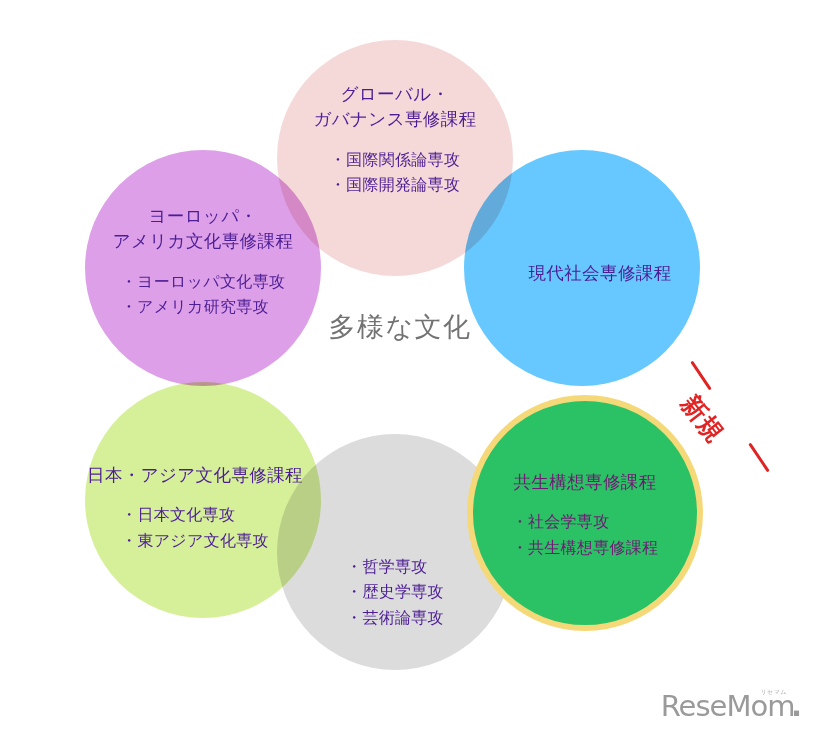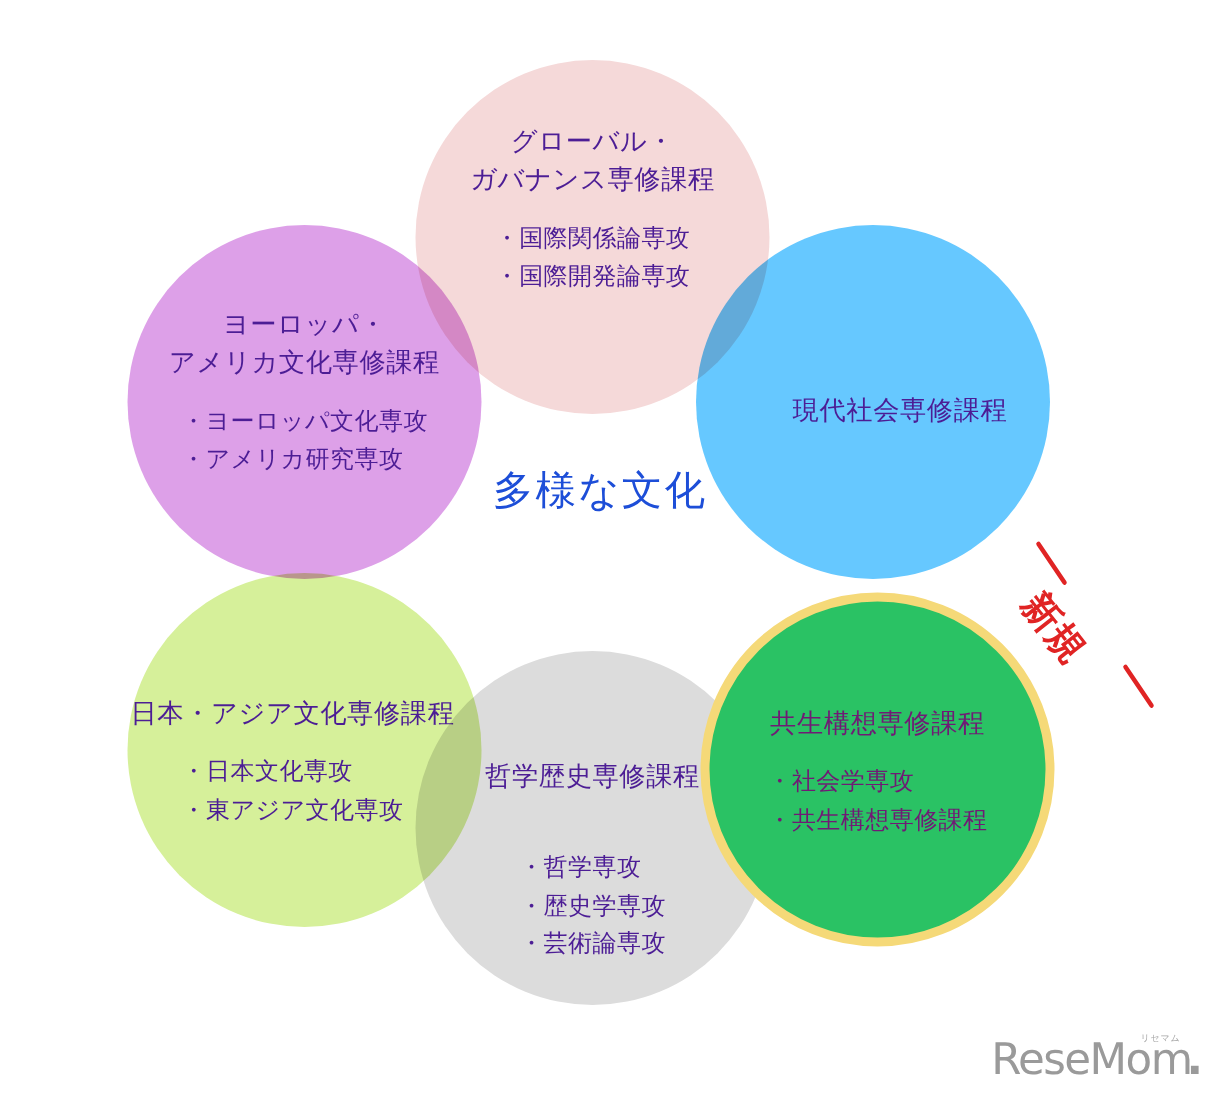--- a/index.html
+++ b/index.html
@@ -92,21 +92,21 @@
     z-index: 40;
     text-align: center;
     pointer-events: none;
   }
   #center-caption .line {
     position: relative;
     display: block;
     font-size: 27px;
     line-height: 1.38;
     letter-spacing: 1.5px;
-    color: #1d4ed8;
+    color: #737373;
     white-space: nowrap;
     text-align: center;
   }
   #center-caption .line .hl {
     position: absolute;
     left: -4px;
     right: -4px;
     bottom: 3px;
     height: 18px;
     background: #f3dede;
@@ -225,23 +225,20 @@
       </div>
       <div class="c-majors">
         <div>・日本文化専攻</div>
         <div>・東アジア文化専攻</div>
       </div>
     </div>
   </div>
 
   <div class="circle" id="circle-philo">
     <div class="circle-content">
-      <div class="c-title">
-        <div>哲学歴史専修課程</div>
-      </div>
       <div class="c-majors">
         <div>・哲学専攻</div>
         <div>・歴史学専攻</div>
         <div>・芸術論専攻</div>
       </div>
     </div>
   </div>
 
   <div class="circle light-text" id="circle-kyosei">
     <div class="circle-content">

